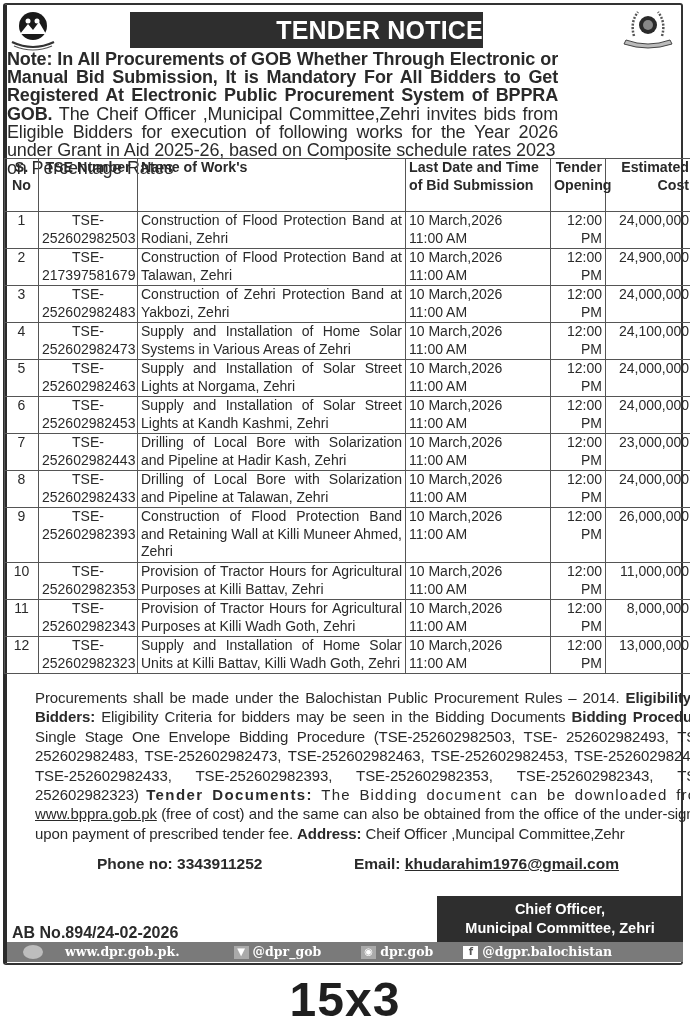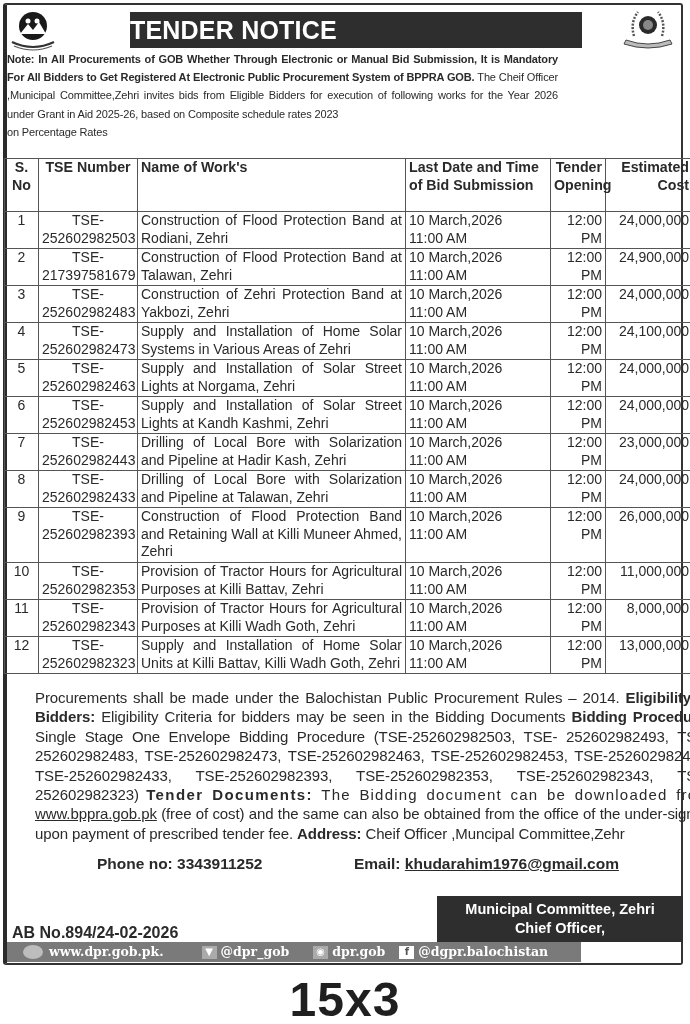--- a/index.html
+++ b/index.html
@@ -2,23 +2,23 @@
 <html><head>
 <meta charset="utf-8">
 <style>
   html, body { margin:0; padding:0; background:#ffffff; }
   body { width:690px; height:1024px; position:relative; overflow:hidden;
          font-family:"Liberation Sans", sans-serif; color:#2a2a2a; }
   .frame { position:absolute; left:3px; top:3px; width:680px; height:962px;
            border:2px solid #333; border-left:4px solid #2b2b2b; border-radius:3px; box-sizing:border-box; }
   .logo-left { position:absolute; left:8px; top:8px; width:50px; height:44px; }
   .logo-right { position:absolute; left:618px; top:8px; width:60px; height:44px; }
-  .title-bar { position:absolute; left:130px; top:12px; width:452px; height:36px; background:#2e2e2e;
-               color:#fff; font-weight:bold; font-size:25px; text-align:left; line-height:36px; letter-spacing:0.2px; }
-  .intro { position:absolute; left:7px; top:50px; width:551px; font-size:11px; line-height:18.2px;
+  .title-bar { position:absolute; left:130px; top:12px; width:353px; height:36px; background:#2e2e2e;
+               color:#fff; font-weight:bold; font-size:25px; text-align:right; line-height:36px; letter-spacing:0.2px; }
+  .intro { position:absolute; left:7px; top:50px; width:551px; font-size:18px; line-height:18.2px;
            text-align:justify; letter-spacing:-0.15px; }
   .intro b { font-weight:bold; }
   .fee-line { display:flex; }
   .fee-line .rates { width:206px; }
   .fee-line .fee { font-weight:bold; }
   table.works { position:absolute; left:4px; top:158px; width:683px; border-collapse:collapse; font-size:14px;
                 table-layout:fixed; }
   table.works th, table.works td { border:1.3px solid #555; padding:0 3px; vertical-align:top; line-height:17.6px; }
   table.works th { font-weight:bold; height:52px; font-size:14.2px; }
   table.works td { height:36px; }
@@ -36,23 +36,23 @@
   .footer-text b { font-weight:bold; }
   .footer-text .wide b { letter-spacing:1.4px; }
   .footer-text a { color:#2a2a2a; text-decoration:underline; }
   .contact { position:absolute; top:855px; font-weight:bold; font-size:15.5px; }
   .contact.phone { left:97px; }
   .contact.email { left:338px;margin-left:16px; }
   .contact.email span.addr { text-decoration:underline; }
   .ab-no { position:absolute; left:12px; top:924px; font-weight:bold; font-size:16px; }
   .signer { position:absolute; left:437px; top:896px; width:246px; height:46px; background:#2e2e2e; color:#fff;
             text-align:center; font-weight:bold; font-size:14.5px; line-height:19px; padding-top:4px; box-sizing:border-box; }
-  .social { position:absolute; left:7px; top:942px; width:574px; height:20px; background:#7a7a7a; color:#fff;
+  .social { position:absolute; left:7px; top:942px; width:676px; height:20px; background:#7a7a7a; color:#fff;
             font-family:"DejaVu Serif", serif; font-weight:bold; font-size:12.5px; line-height:20px;
-            display:flex; align-items:center; gap:0; }
+            display:flex; align-items:center; gap:16px; }
   .social .itm { display:flex; align-items:center; margin-right:14px; }
   .social .ico { display:inline-flex; width:15px; height:13px; background:#aaa; color:#fff; font-size:10px;
                  align-items:center; justify-content:center; margin-right:4px; font-family:"DejaVu Sans", sans-serif; }
   .social .globe { width:20px; height:14px; border-radius:50%; background:#bdbdbd; margin-left:16px; margin-right:6px; }
   .size-label { position:absolute; left:0; width:690px; top:972px; text-align:center; font-weight:bold;
                 font-size:48px; color:#1f1f1f; font-family:"Liberation Sans", sans-serif; letter-spacing:1px; }
 </style>
 </head>
 <body>
 
@@ -201,22 +201,22 @@
 <div class="contact phone">
   <span>Phone no: </span><span>3343911252</span>
 </div>
 <div class="contact email">
   <span>Email: </span><span class="addr">khudarahim1976@gmail.com</span>
 </div>
 
 <div class="ab-no">AB No.894/24-02-2026</div>
 
 <div class="signer">
+  <div>Chief Officer,</div>
   <div>Municipal Committee, Zehri</div>
-  <div>Chief Officer,</div>
 </div>
 
 <div class="social">
   <span class="globe"></span>
   <span class="itm" style="margin-right:38px">
       <span>www.dpr.gob.pk.</span>
     </span>
   <span class="itm">
       <span class="ico">▼</span>
       <span>@dpr_gob</span>

